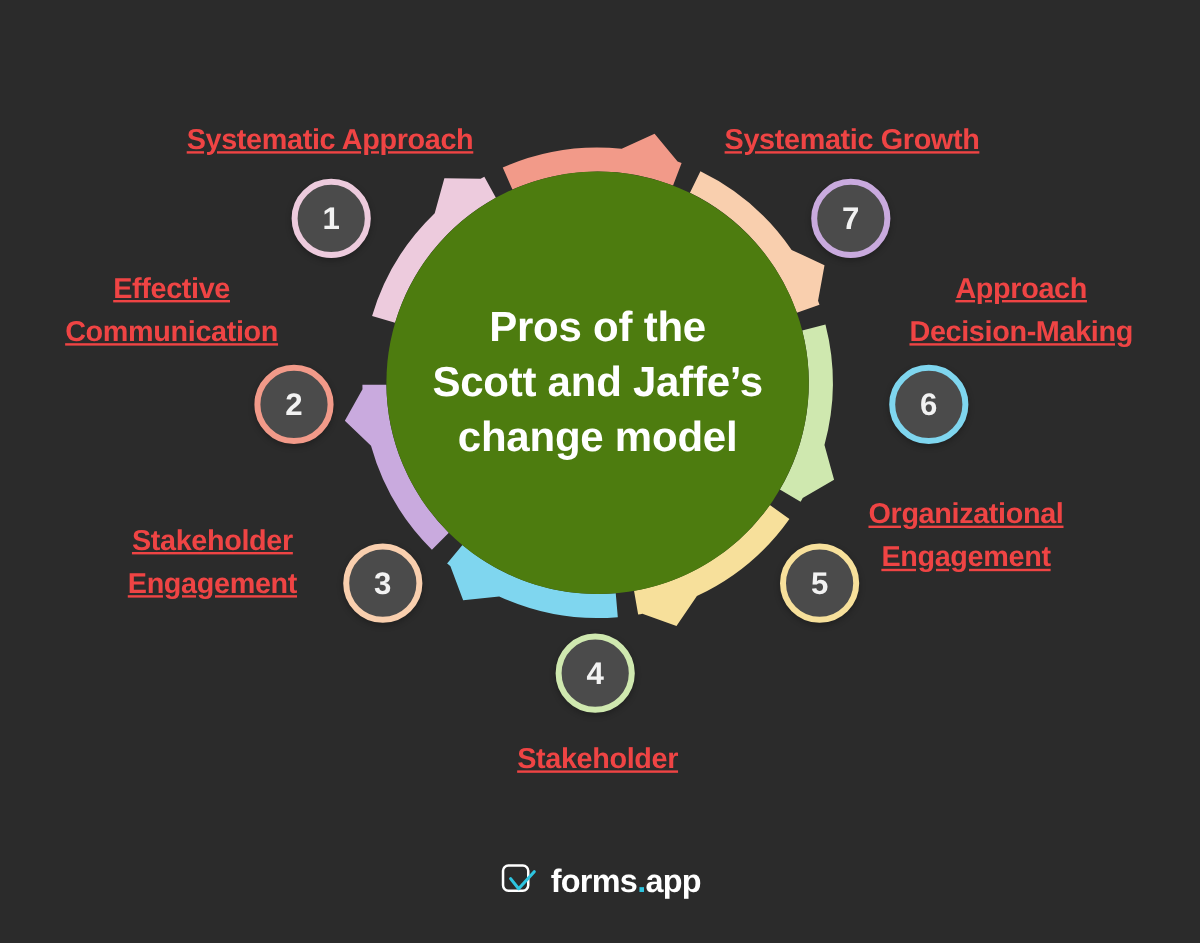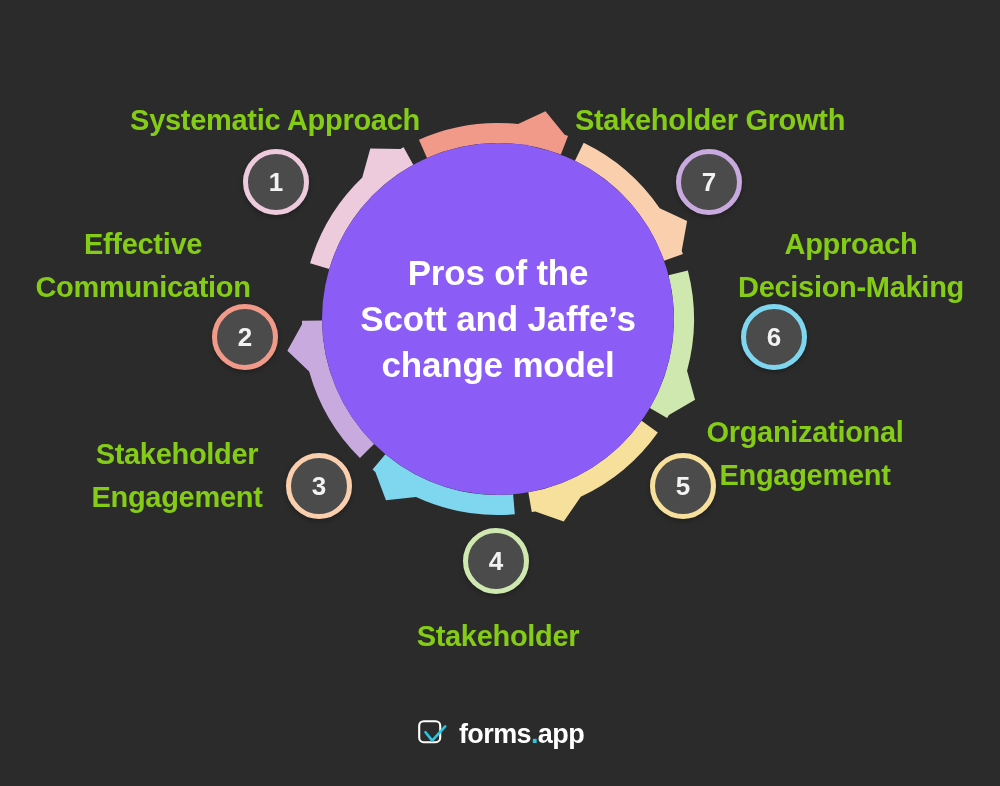--- a/index.html
+++ b/index.html
@@ -24,21 +24,21 @@
     background: #2b2b2b;
   }
   
   .hub {
     position: absolute;
     left: 322px;
     top: 143px;
     width: 352px;
     height: 352px;
     border-radius: 50%;
-    background: #8b5cf6;
+    background: #4d7c0f;
     display: flex;
     align-items: center;
     justify-content: center;
     z-index: 3;
   }
   .hub-text {
     color: #ffffff;
     font-size: 35px;
     font-weight: 700;
     line-height: 1.32;
@@ -75,27 +75,28 @@
   .badge span {
     color: #f2f2f2;
     font-size: 26px;
     font-weight: 700;
     line-height: 1;
     font-family: "Liberation Sans", sans-serif;
   }
   
   .label {
     position: absolute;
-    color: #84cc16;
-    font-size: 29px;
+    color: #ef4444;
+    font-size: 24px;
     font-weight: 700;
     line-height: 1.48;
     letter-spacing: -0.3px;
     white-space: pre-line;
     z-index: 5;
+    text-decoration: underline;
   }
   .label.center { text-align: center; }
   
   .logo {
     position: absolute;
     left: 0;
     right: 0;
     top: 718px;
     display: flex;
     align-items: center;
@@ -167,21 +168,21 @@
       <div class="label center" style="left: 128px; top: 99px; width: 294px;">Systematic Approach</div>
       <div class="label center" style="left: 12px; top: 223px; width: 262px;">Effective
 Communication</div>
       <div class="label center" style="left: 56px; top: 433px; width: 242px;">Stakeholder
 Engagement</div>
       <div class="label center" style="left: 380px; top: 615px; width: 236px;">Stakeholder</div>
       <div class="label center" style="left: 688px; top: 411px; width: 234px;">Organizational
 Engagement</div>
       <div class="label center" style="left: 712px; top: 223px; width: 278px;">Approach
 Decision-Making</div>
-      <div class="label center" style="left: 564px; top: 99px; width: 292px;">Stakeholder Growth</div>
+      <div class="label center" style="left: 564px; top: 99px; width: 292px;">Systematic Growth</div>
     </div>
 
   <div class="logo">
     <span class="logo-mark">
       <svg viewBox="0 0 32 32" width="32" height="32" xmlns="http://www.w3.org/2000/svg">
         <rect x="3.2" y="3.2" width="21" height="21" rx="4.5" ry="4.5" fill="none" stroke="#ffffff" stroke-width="2.1"></rect>
         <path d="M9.5 14.2 L16.2 22.6 L29.2 8.4" fill="none" stroke="#2ec5e0" stroke-width="2.6" stroke-linecap="round" stroke-linejoin="round"></path>
       </svg>
     </span>
     <span class="logo-text"><span>forms</span><span class="logo-dot">.</span><span>app</span></span>

